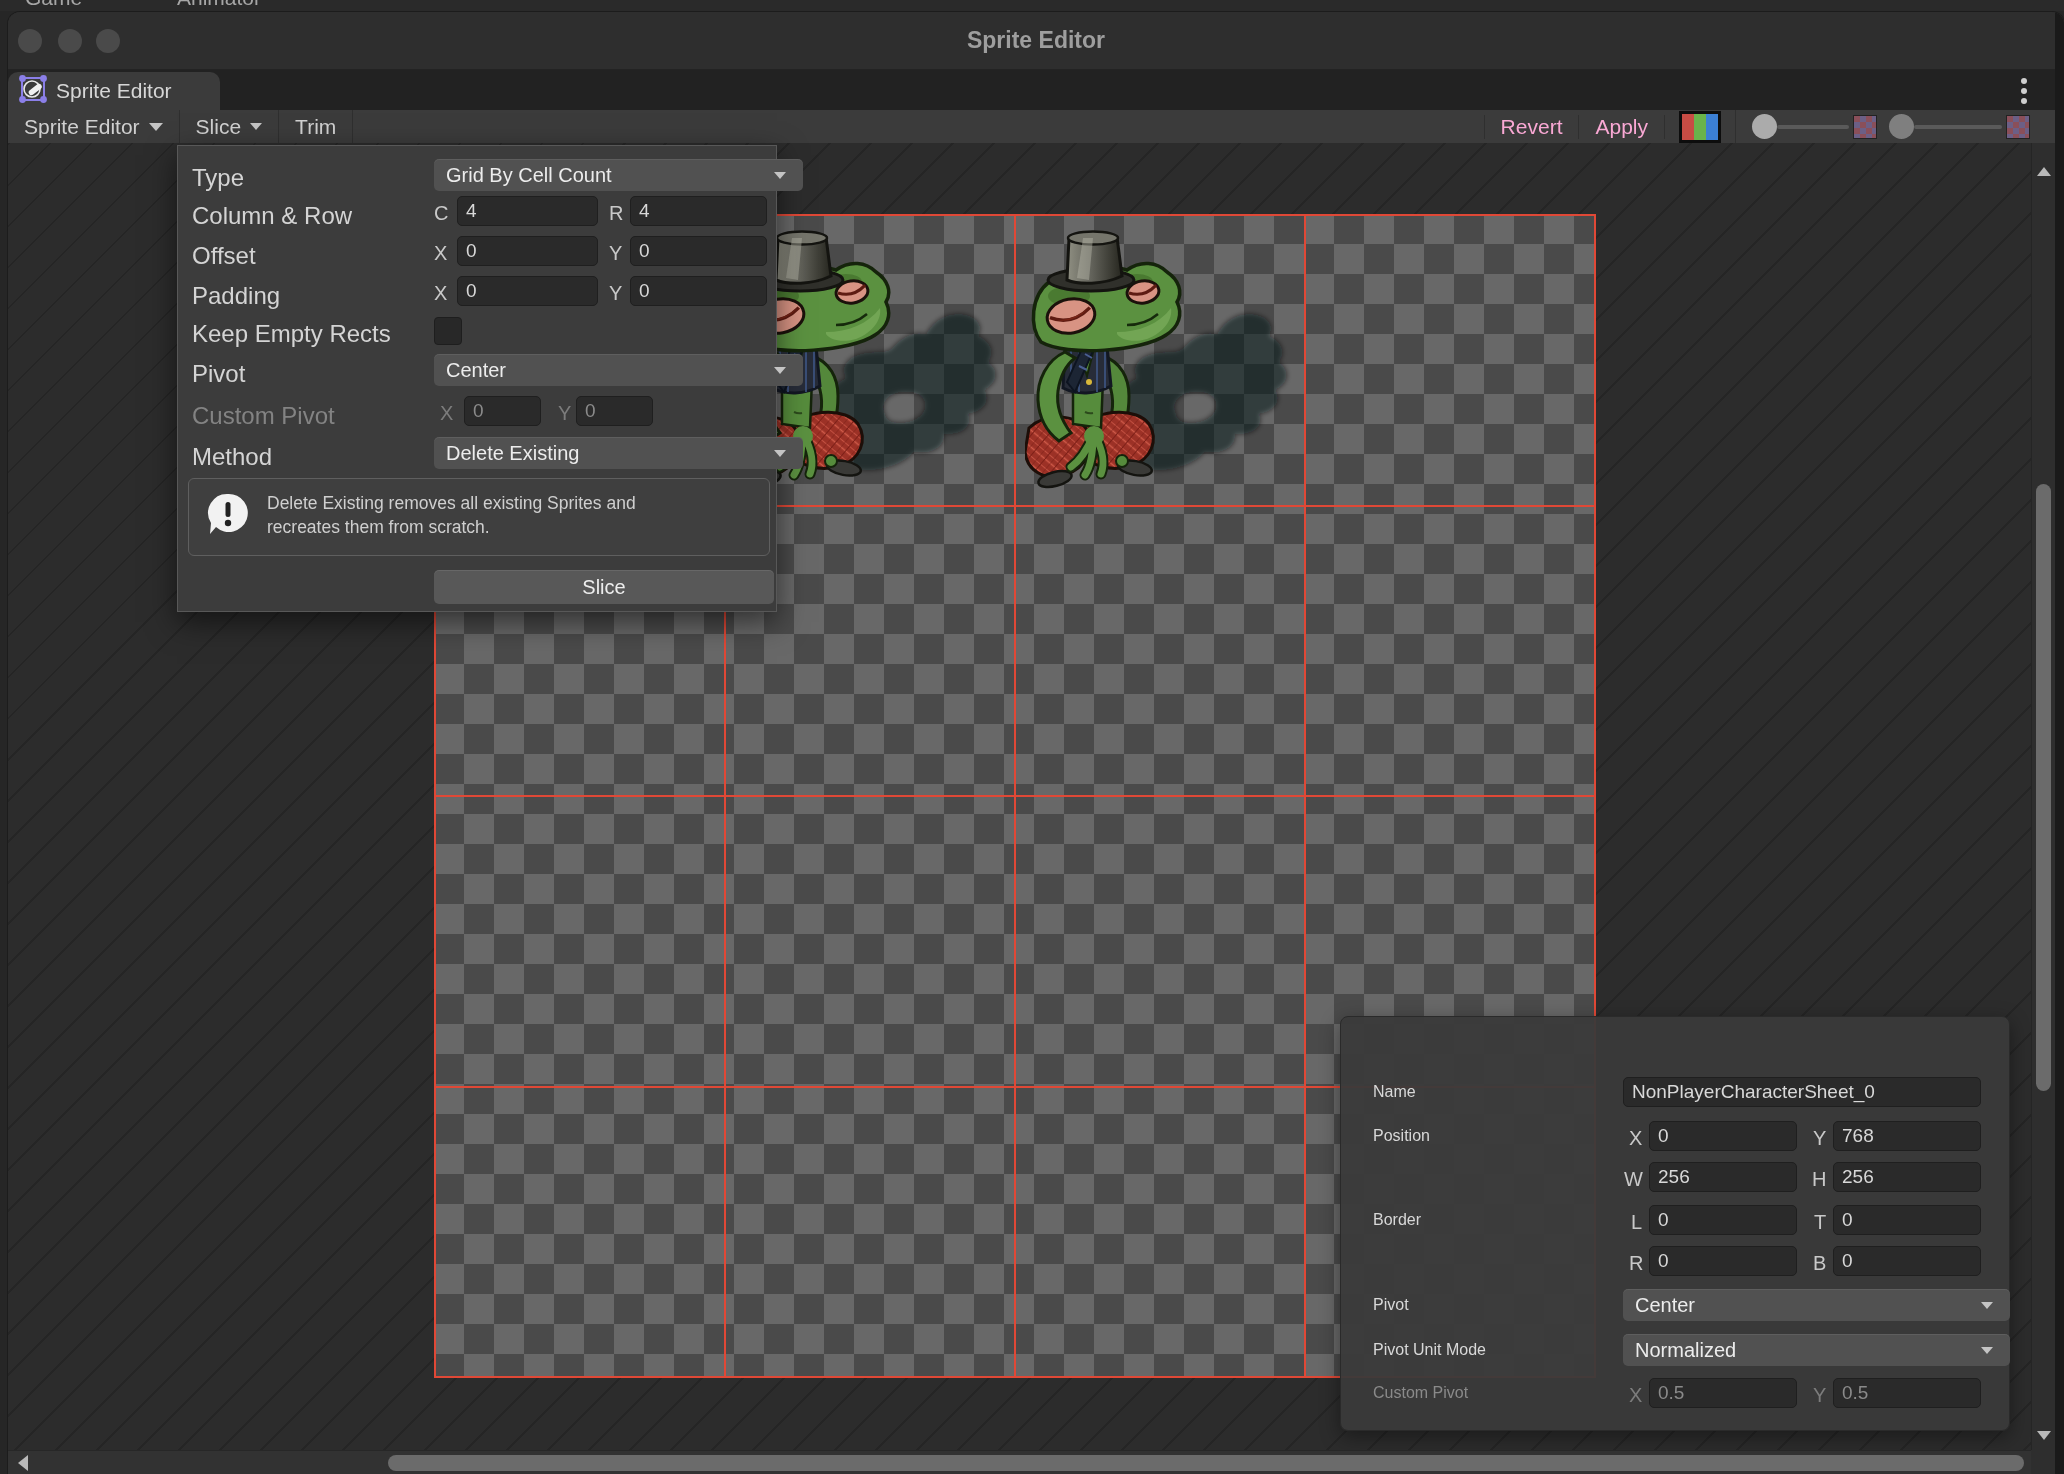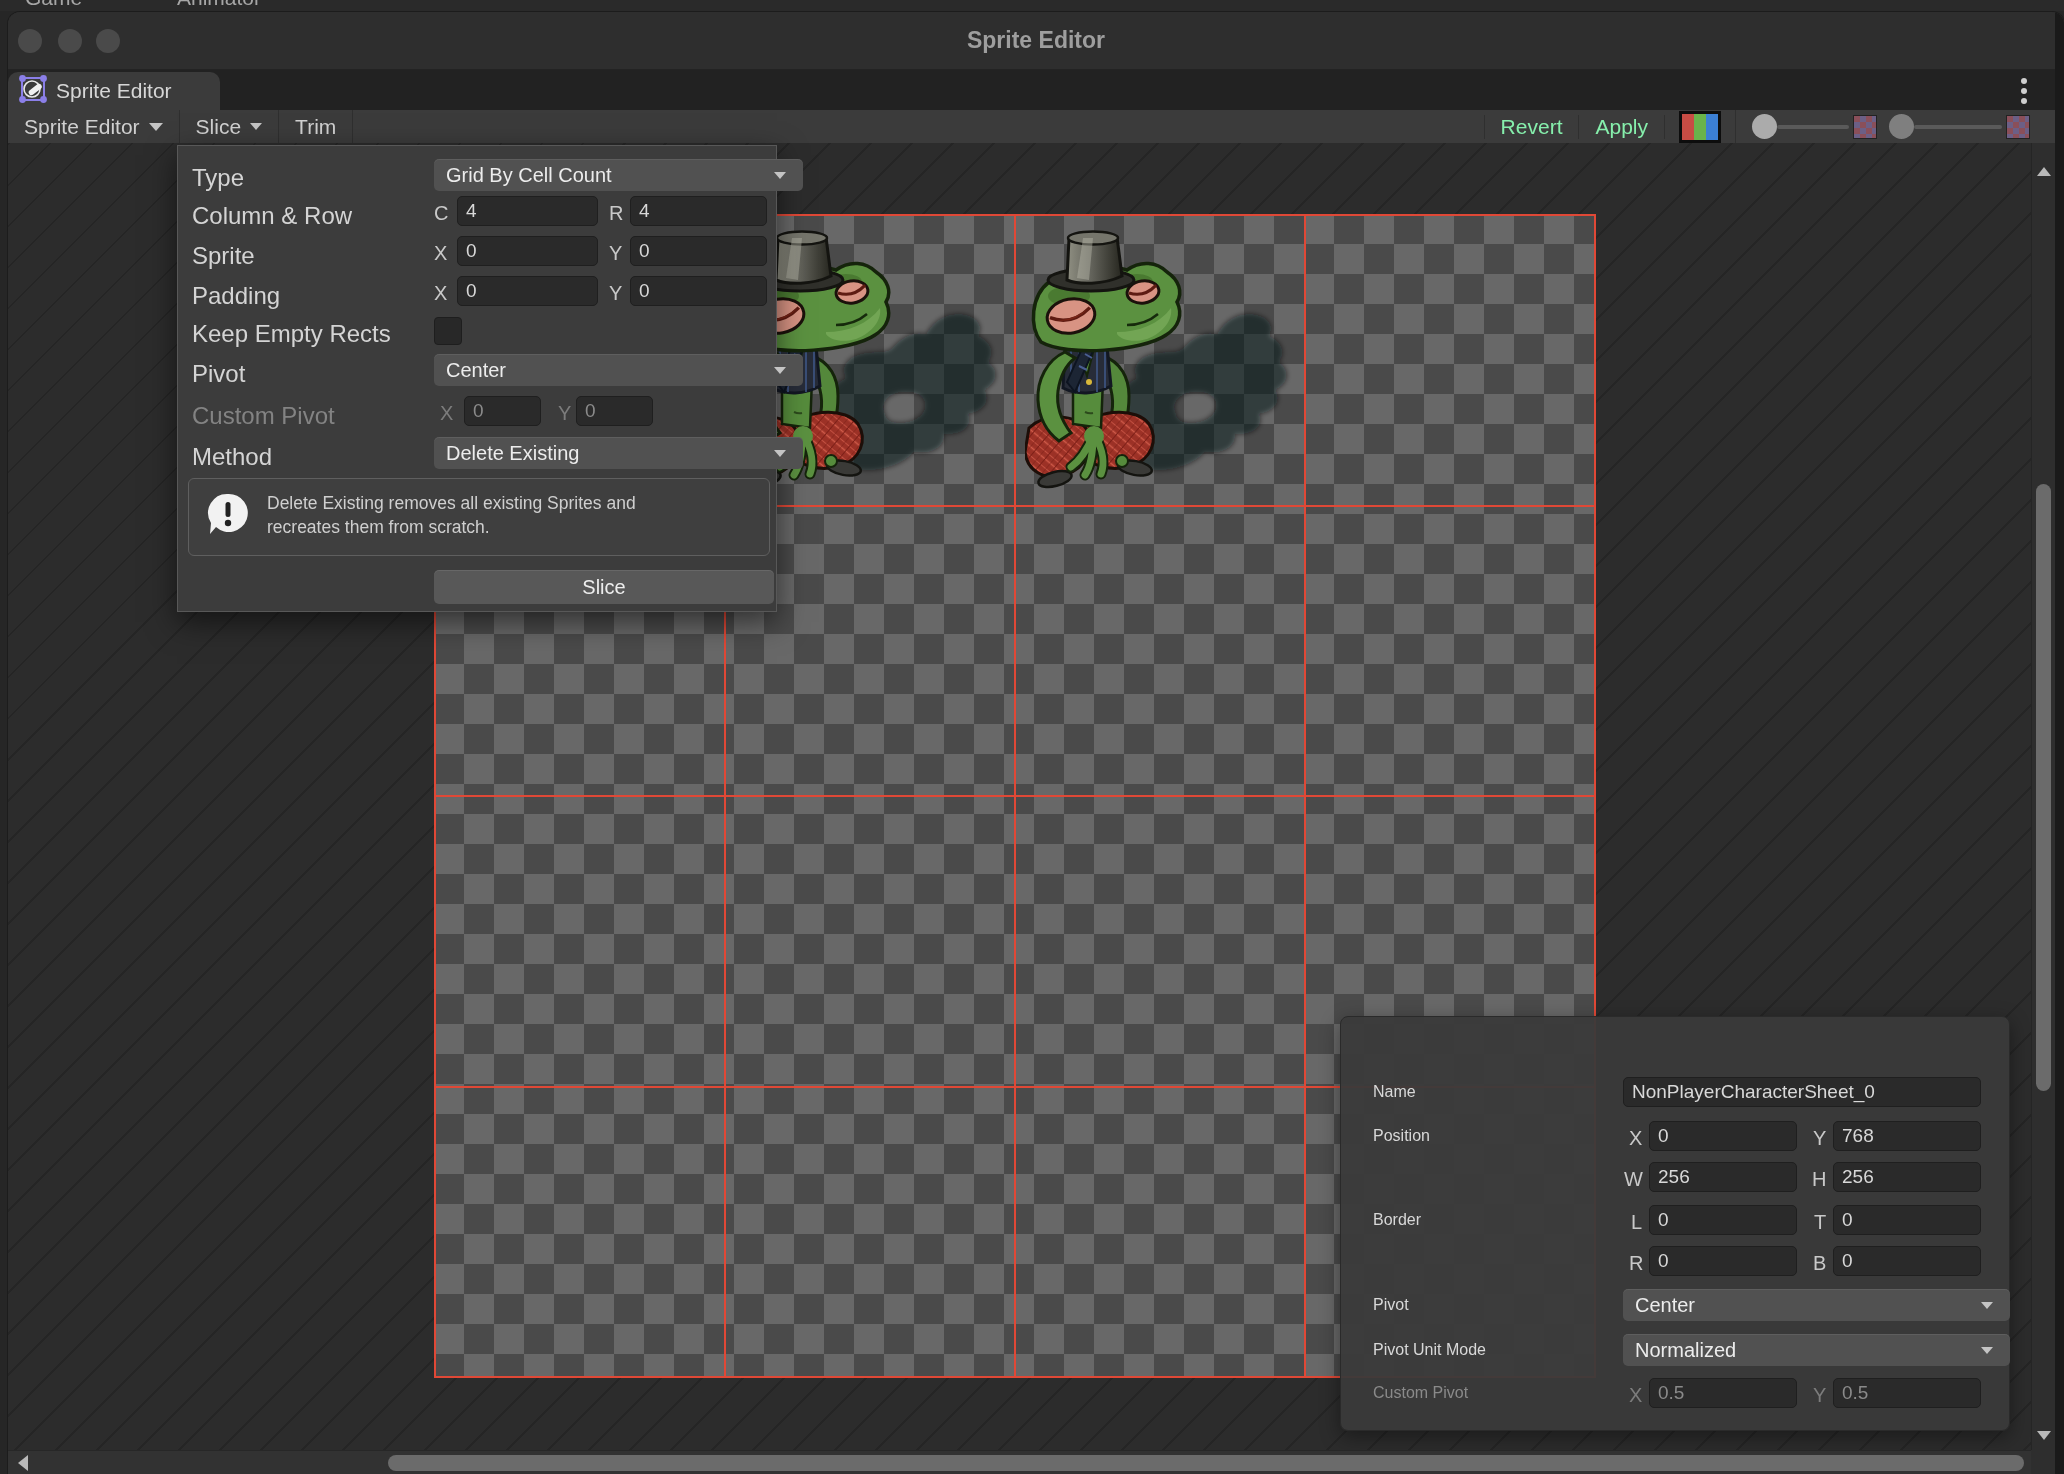--- a/index.html
+++ b/index.html
@@ -28,21 +28,21 @@
   #tab-sprite-editor .tab-label{font-size:21px;color:#d6d6d6;}
   #dots-menu{position:absolute;right:30px;top:6px;width:20px;height:30px;display:flex;flex-direction:column;
              align-items:center;justify-content:center;gap:4px;cursor:pointer;}
   #dots-menu i{width:6px;height:6px;border-radius:50%;background:#cfcfcf;}
 
   
   #toolbar{left:0;top:98px;width:2056px;height:33px;background:#3b3b3b;border-bottom:1px solid #262626;
            display:flex;align-items:stretch;}
   .tb-btn{display:flex;align-items:center;gap:9px;padding:0 16px;font-size:21px;color:#d0d0d0;
           border-right:1px solid #2f2f2f;cursor:pointer;}
-  .tb-btn.disabled{color:#86efac;cursor:default;}
+  .tb-btn.disabled{color:#f9a8d4;cursor:default;}
   .caret{width:0;height:0;border-left:7px solid transparent;border-right:7px solid transparent;
          border-top:8px solid #c4c4c4;}
   .caret.small{border-left-width:6px;border-right-width:6px;border-top-width:7px;}
   #tb-right{position:absolute;right:34px;top:98px;height:33px;display:flex;align-items:center;}
   .sep{width:1px;height:33px;background:#2f2f2f;}
   #color-swatch{width:36px;height:26px;border:3px solid #0d0d0d;display:flex;margin:0 14px;cursor:pointer;}
   #color-swatch i{flex:1;}
   .knob{width:25px;height:25px;border-radius:50%;background:#ababab;flex:none;cursor:pointer;}
   .knob.dim{background:#7f7f7f;}
   .track{height:4px;background:#5a5a5a;border-radius:2px;}
@@ -339,21 +339,21 @@
       <span>Grid By Cell Count</span>
       <span class="caret small"></span>
     </div>
 
     <span class="row-label" style="top:56px">Column &amp; Row</span>
     <span class="axis-label" style="left:256px;top:56px">C</span>
     <input class="field" style="left: 279px; top: 50px; width: 141px;" readonly="" value="4">
     <span class="axis-label" style="left:431px;top:56px">R</span>
     <input class="field" style="left: 452px; top: 50px; width: 137px;" readonly="" value="4">
 
-    <span class="row-label" style="top:96px">Sprite</span>
+    <span class="row-label" style="top:96px">Offset</span>
     <span class="axis-label" style="left:256px;top:96px">X</span>
     <input class="field" style="left: 279px; top: 90px; width: 141px;" readonly="" value="0">
     <span class="axis-label" style="left:431px;top:96px">Y</span>
     <input class="field" style="left: 452px; top: 90px; width: 137px;" readonly="" value="0">
 
     <span class="row-label" style="top:136px">Padding</span>
     <span class="axis-label" style="left:256px;top:136px">X</span>
     <input class="field" style="left: 279px; top: 130px; width: 141px;" readonly="" value="0">
     <span class="axis-label" style="left:431px;top:136px">Y</span>
     <input class="field" style="left: 452px; top: 130px; width: 137px;" readonly="" value="0">

